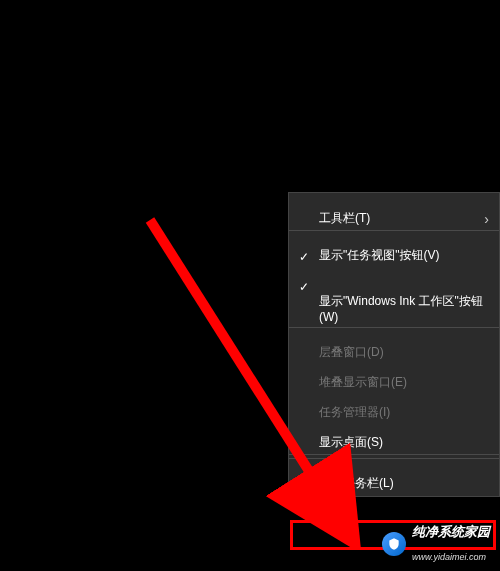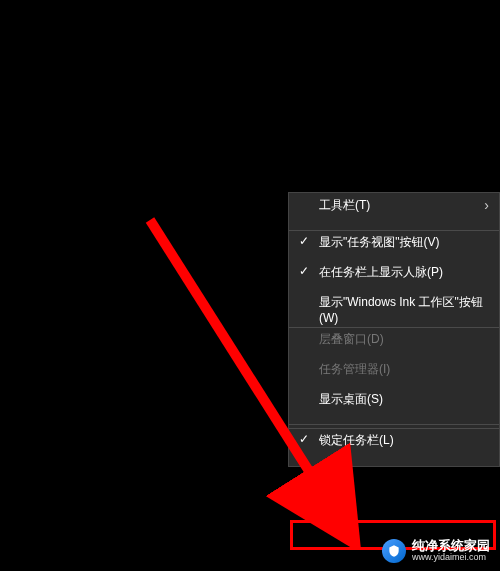--- a/index.html
+++ b/index.html
@@ -17,21 +17,21 @@
       top: 192px;
       width: 212px;
       background: #2b2b2b;
       color: #fff;
       font-size: 12px;
       padding: 4px 0;
       border: 1px solid #444;
     }
     .menu-item {
       display: flex;
-      align-items: flex-start;
+      align-items: flex-end;
       height: 30px;
       padding-left: 30px;
       padding-right: 10px;
       position: relative;
       cursor: default;
     }
     .menu-item.with-submenu::after {
       content: "›";
       position: absolute;
       right: 10px;
@@ -72,20 +72,21 @@
     }
     .watermark {
       position: absolute;
       right: 10px;
       bottom: 8px;
       display: flex;
       align-items: center;
       gap: 6px;
       color: #fff;
       z-index: 10;
+      font-style: italic;
     }
     .watermark-logo {
       width: 24px;
       height: 24px;
       border-radius: 50%;
       background: linear-gradient(135deg, #4a9eff 0%, #0066cc 100%);
       display: flex;
       align-items: center;
       justify-content: center;
     }
@@ -99,20 +100,21 @@
       flex-direction: column;
       line-height: 1.1;
     }
     .watermark-title {
       font-size: 13px;
       font-weight: bold;
     }
     .watermark-url {
       font-size: 9px;
       opacity: 0.85;
+      margin-top: 14px;
     }
     .taskbar-area {
       position: absolute;
       left: 0;
       bottom: 0;
       width: 500px;
       height: 40px;
       background: #000;
     }
   </style>
@@ -125,28 +127,30 @@
     <div class="menu-item with-submenu">
       <span>工具栏(T)</span>
     </div>
     <div class="separator"></div>
     <div class="menu-item">
       <span class="check">✓</span>
       <span>显示"任务视图"按钮(V)</span>
     </div>
     <div class="menu-item">
       <span class="check">✓</span>
-      <span>在任务栏上显示人脉(P)</span>
     </div>
     <div class="menu-item">
       <span>显示"Windows Ink 工作区"按钮(W)</span>
     </div>
     <div class="separator"></div>
     <div class="menu-item disabled">
       <span>层叠窗口(D)</span>
+    </div>
+    <div class="menu-item disabled">
+      <span>堆叠显示窗口(E)</span>
     </div>
     <div class="menu-item disabled">
       <span>任务管理器(I)</span>
     </div>
     <div class="menu-item">
       <span>显示桌面(S)</span>
     </div>
     <div class="separator"></div>
     <div class="separator"></div>
     <div class="menu-item">

